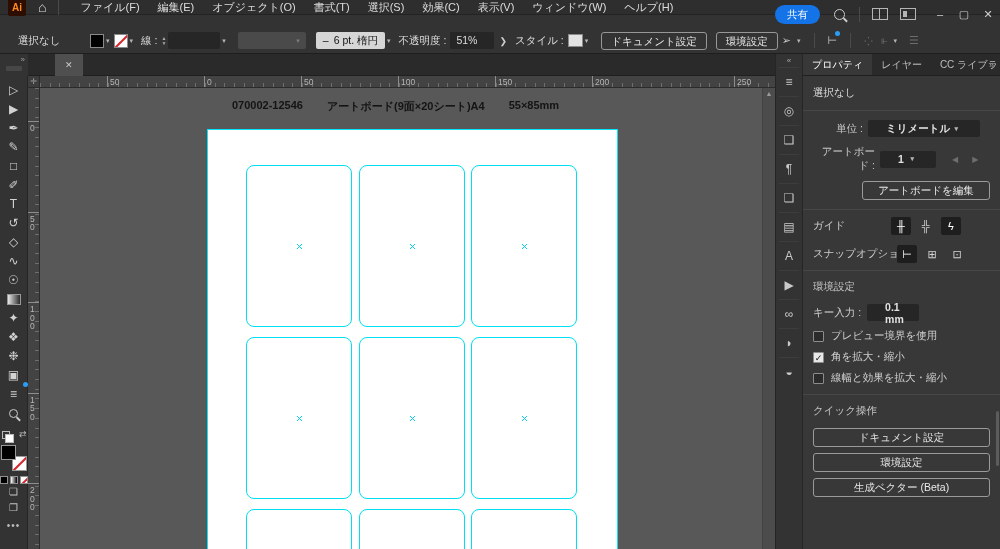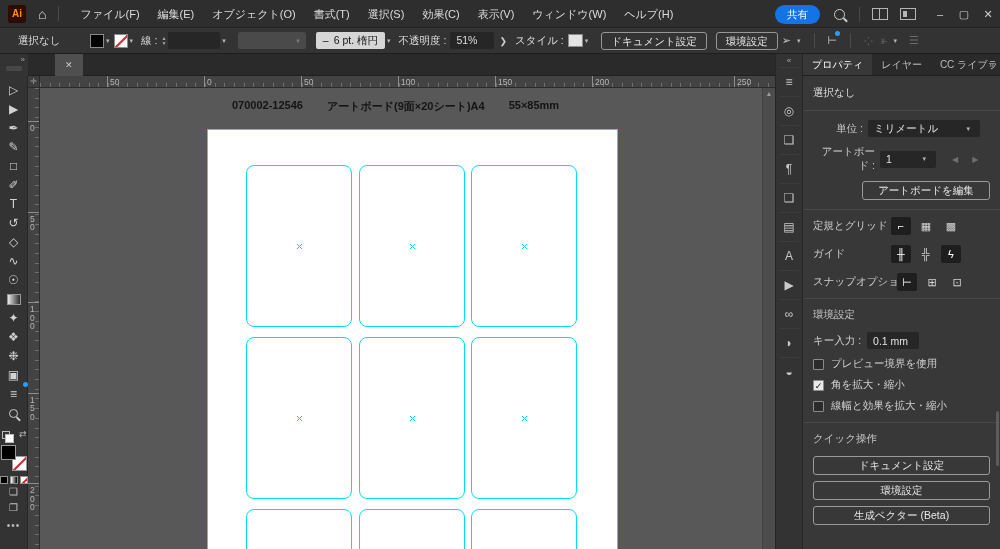--- a/index.html
+++ b/index.html
@@ -3,21 +3,21 @@
 <meta charset="utf-8">
 <style>
   * { box-sizing: border-box; margin: 0; padding: 0; }
   html,body { background:#222; }
   .app {
     position: relative; width: 1000px; height: 549px; overflow: hidden;
     background:#333; font-family:"Liberation Sans", sans-serif;
     -webkit-font-smoothing: antialiased; user-select:none;
   }
   
-  .menubar{position:absolute;left:0;top:0;width:1000px;height:28px;background:#2e2e2e;border-bottom:1px solid #232323;display:flex;align-items:center;}
+  .menubar{position:absolute;left:0;top:0;width:1000px;height:15px;background:#2e2e2e;border-bottom:1px solid #232323;display:flex;align-items:center;}
   .ai-logo{width:18px;height:18px;margin-left:8px;background:#2d0d00;color:#ff8a1e;font-weight:bold;font-size:10px;border-radius:2px;display:flex;align-items:center;justify-content:center;}
   .home-icon{color:#ddd;font-size:14px;margin-left:12px;line-height:28px;}
   .mb-sep{width:1px;height:15px;background:#4a4a4a;margin:0 12px;}
   .menu-items{display:flex;}
   .menu-item{color:#ddd;font-size:11px;line-height:28px;padding:0 9px;cursor:default;}
   .mb-right{position:absolute;right:0;top:0;height:28px;display:flex;align-items:center;}
   .share-btn{background:#1473e6;color:#fff;font-size:10.5px;height:19px;line-height:19px;padding:0 12px;border-radius:10px;margin-right:14px;}
   .search-icon{width:11px;height:11px;border:1.5px solid #ccc;border-radius:50%;position:relative;margin-right:14px;}
   .search-icon::after{content:"";position:absolute;width:5px;height:1.5px;background:#ccc;right:-4px;bottom:-2px;transform:rotate(45deg);}
   .mb-sep2{width:1px;height:15px;background:#4a4a4a;margin-right:12px;}
@@ -104,21 +104,21 @@
   .panel-tab{padding:0 9px;line-height:22px;white-space:nowrap;}
   .panel-tab.active{background:#383838;color:#fff;}
   .panel-collapse{position:absolute;right:6px;top:0;line-height:22px;color:#a8a8a8;font-size:9px;}
   .panel-body{position:relative;padding:8px 10px;font-size:10.5px;color:#cfcfcf;height:472px;overflow:hidden;}
   .p-status{color:#dedede;margin:2px 0 10px;}
   .p-div{border-top:1px solid #474747;margin:9px -10px;}
   .p-head{color:#c6c6c6;margin:3px 0 10px;}
   .p-row{display:flex;align-items:center;margin-bottom:8px;position:relative;}
   .p-label-r{width:50px;text-align:right;margin-right:5px;flex:none;color:#cacaca;}
   .p-label-r.wide{width:62px;}
-  .p-field{background:#262626;border-radius:2px;height:17px;padding:0 6px;color:#e2e2e2;display:flex;align-items:center;}
+  .p-field{background:#262626;border-radius:2px;height:17px;padding:0 18px;color:#e2e2e2;display:flex;align-items:center;font-weight:bold;}
   .units-field{width:112px;justify-content:space-between;}
   .ab-field{width:56px;justify-content:space-between;}
   .nav-arrows{color:#6e6e6e;font-size:8px;margin-left:16px;display:flex;gap:14px;}
   .p-btn{border:1px solid #9a9a9a;border-radius:3px;height:19px;line-height:17px;text-align:center;color:#e9e9e9;background:transparent;}
   .edit-ab{width:128px;margin-left:auto;}
   .set-icons{position:absolute;left:78px;display:flex;gap:5px;}
   .set-icons.snap{left:84px;}
   .icon-btn{width:20px;height:18px;display:flex;align-items:center;justify-content:center;color:#d2d2d2;font-size:11px;border-radius:2px;}
   .icon-btn.pressed{background:#1e1e1e;color:#fff;}
   .chk-row{display:flex;align-items:center;margin-bottom:7px;}
@@ -338,28 +338,20 @@
         </span>
       </div>
 
       <div class="p-row">
         <span class="p-btn edit-ab">アートボードを編集</span>
       </div>
 
       <div class="p-div"></div>
 
       <div class="p-row" style="margin-bottom:14px">
-        <span>定規とグリッド</span>
-        <span class="set-icons" id="rg-icons">
-            <span class="icon-btn pressed">⌐</span>
-            <span class="icon-btn">▦</span>
-            <span class="icon-btn">▩</span>
-          </span>
-      </div>
-      <div class="p-row" style="margin-bottom:14px">
         <span>ガイド</span>
         <span class="set-icons" id="gd-icons">
             <span class="icon-btn pressed">╫</span>
             <span class="icon-btn">╬</span>
             <span class="icon-btn pressed">ϟ</span>
           </span>
       </div>
       <div class="p-row" style="margin-bottom:6px">
         <span>スナップオプション</span>
         <span class="set-icons snap" id="sn-icons">

